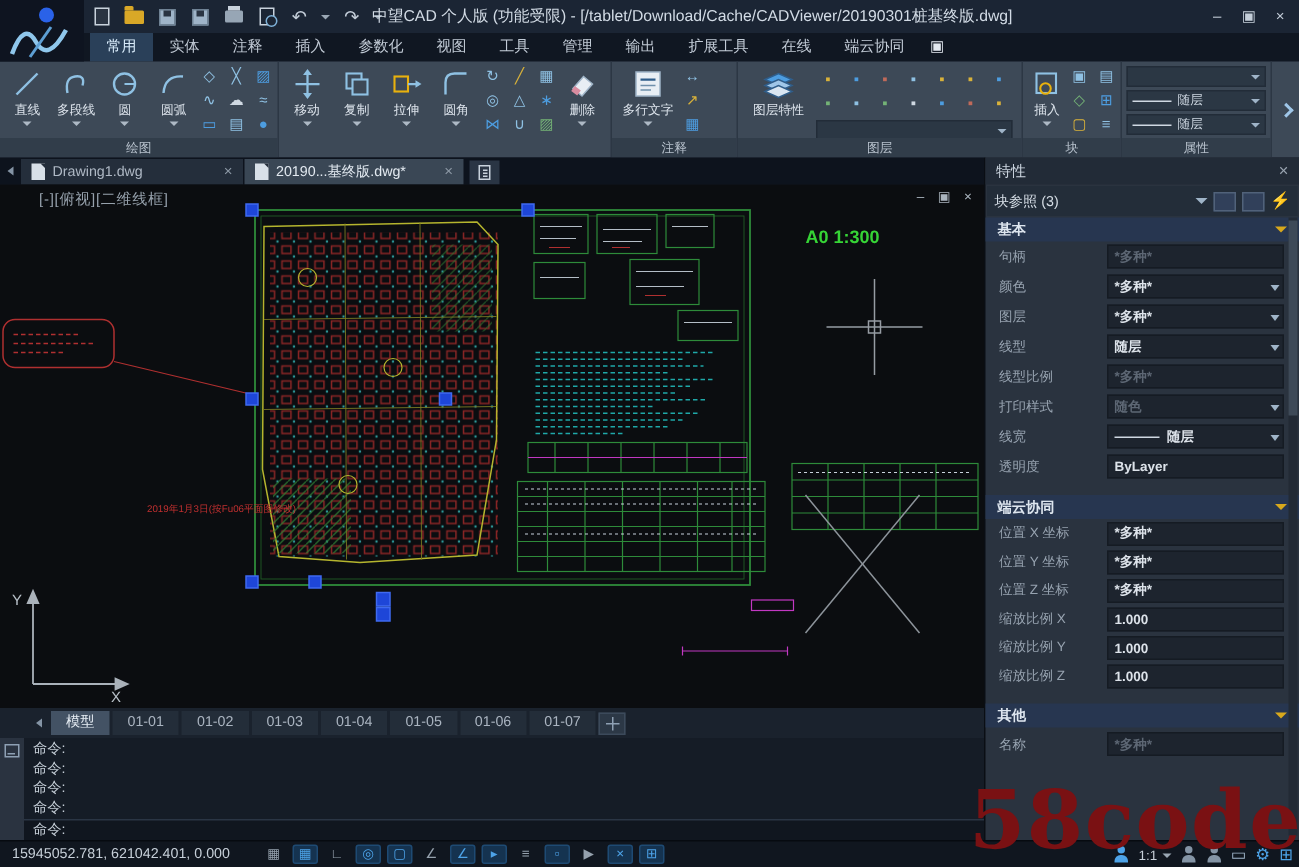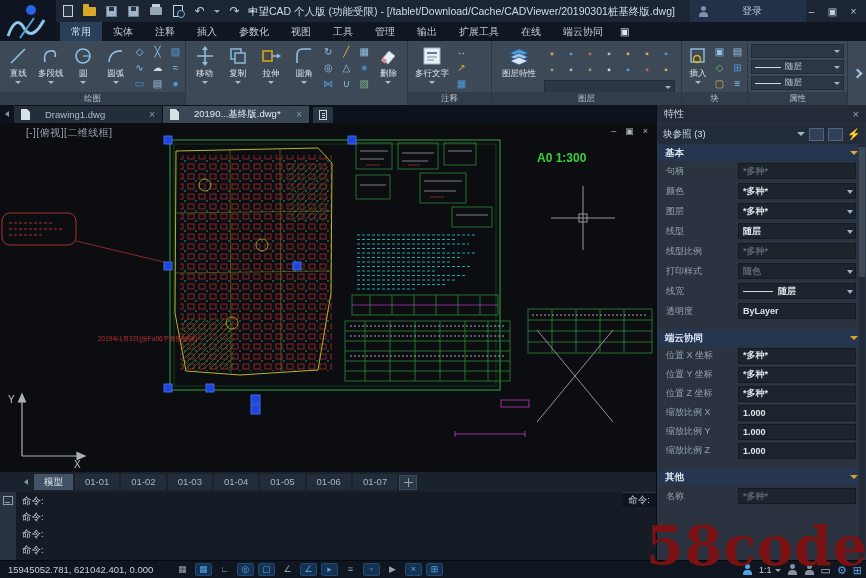--- a/index.html
+++ b/index.html
@@ -58,21 +58,21 @@
   .dropfield { height:14px; background:#2b3744; border:1px solid #222c38; display:flex; align-items:center; font-size:8.5px; color:#cdd6e0; padding:0 3px; position:relative; }
   .dropfield .dd { position:absolute; right:3px; top:5px; width:0; height:0; border-left:3px solid transparent; border-right:3px solid transparent; border-top:3px solid #9fb4c8; }
   .lineswatch { display:inline-block; width:26px; height:1px; background:#cfd8e2; margin-right:4px; }
   #ribbon-expand { width:18px; height:64px; display:flex; align-items:center; justify-content:center; }
   #ribbon-expand span { width:7px; height:7px; border-right:2px solid #9fc6e8; border-top:2px solid #9fc6e8; transform:rotate(45deg); display:block; }
 
   
   #docbar { position:absolute; left:0; top:105px; width:656px; height:18px; background:#0d131d; display:flex; align-items:flex-end; }
   #tab-list-btn { width:14px; height:18px; display:flex; align-items:center; justify-content:center; }
   #tab-list-btn i { width:0; height:0; border-top:3px solid transparent; border-bottom:3px solid transparent; border-right:4px solid #8494a5; display:block; }
-  .doctab { height:17px; display:flex; align-items:center; padding:0 7px; margin-right:1px; background:#242e3b; font-size:9.5px; color:#aeb8c4; gap:15px; }
+  .doctab { height:17px; display:flex; align-items:center; padding:0 7px; margin-right:1px; background:#242e3b; font-size:9.5px; color:#aeb8c4; gap:5px; }
   .doctab.active { background:#3a4755; color:#e2e9f0; }
   .fileico { width:9px; height:11px; background:#d8e0e8; position:relative; display:inline-block; }
   .fileico::before { content:""; position:absolute; right:0; top:0; border-top:3px solid #242e3b; border-left:3px solid transparent; }
   .tabclose { font-size:10px; color:#8d99a6; line-height:10px; }
   #newdoc-btn { width:20px; height:16px; background:#2a3544; margin-left:3px; display:flex; align-items:center; justify-content:center; position:relative; }
   #newdoc-btn .pg { width:8px; height:10px; border:1px solid #c8d2dc; position:relative; }
   #newdoc-btn .pg::after { content:""; position:absolute; left:2px; top:4px; width:3px; height:1px; background:#c8d2dc; box-shadow:0 -2px 0 #c8d2dc, 0 2px 0 #c8d2dc; }
 
   
   #canvas { position:absolute; left:0; top:123px; width:656px; height:349px; background:#0b0d10; overflow:hidden; }
@@ -116,21 +116,21 @@
   .ltab.active { background:#435264; color:#e6edf4; }
   #new-layout { width:18px; height:15px; background:#2c3846; border:1px solid #3c4a5b; position:relative; }
   #new-layout::before { content:""; position:absolute; left:4px; top:6px; width:9px; height:1px; background:#8ea0b3; }
   #new-layout::after { content:""; position:absolute; left:8px; top:2px; width:1px; height:9px; background:#8ea0b3; }
 
   
   #cmdpanel { position:absolute; left:0; top:492px; width:656px; height:68px; background:#151c26; display:flex; }
   #cmd-strip { width:16px; background:#2a3340; display:flex; justify-content:center; padding-top:4px; }
   #cmd-icon { width:10px; height:9px; border:1px solid #8da0b3; position:relative; }
   #cmd-icon::after { content:""; position:absolute; left:1px; bottom:1px; width:5px; height:1px; background:#8da0b3; }
-  #cmd-main { flex:1; display:flex; flex-direction:row; }
+  #cmd-main { flex:1; display:flex; flex-direction:column; }
   #cmd-history { flex:1; padding:1px 6px; display:flex; flex-direction:column; justify-content:space-around; }
   .cmdline { font-size:9.5px; color:#c4cdd6; }
   #cmd-input-row { height:15px; border-top:1px solid #2a3544; background:#10161f; display:flex; align-items:center; padding:0 6px; }
   #cmd-prompt { font-size:9.5px; color:#c4cdd6; }
 
   
   #statusbar { position:absolute; left:0; top:560px; width:866px; height:18px; background:#10161f;
     display:flex; align-items:center; border-top:1px solid #060a10; }
   #coords { margin-left:8px; font-size:9.5px; color:#c6cfd8; width:160px; }
   #toggles { display:flex; gap:4px; margin-left:6px; }
@@ -175,24 +175,20 @@
         </span>
       <span class="qi">
           <span class="qi-preview"></span>
         </span>
       <span class="qi qi-glyph">↶</span>
       <span class="qcaret"></span>
       <span class="qi qi-glyph">↷</span>
       <span class="qcaret"></span>
     </div>
     <div id="title-text">中望CAD 个人版 (功能受限) - [/tablet/Download/Cache/CADViewer/20190301桩基终版.dwg]</div>
-    <div id="login-area">
-      <span class="person-ico" style="margin-left:8px"></span>
-      <span id="login-label">登录</span>
-    </div>
     <div id="win-controls">
       <span class="wc">–</span>
       <span class="wc">▣</span>
       <span class="wc">×</span>
     </div>
   </div>
 
   <div id="logo">
     <svg width="56" height="41" viewBox="0 0 56 41">
       <circle cx="31" cy="10" r="5" fill="#2a62e8"></circle>

